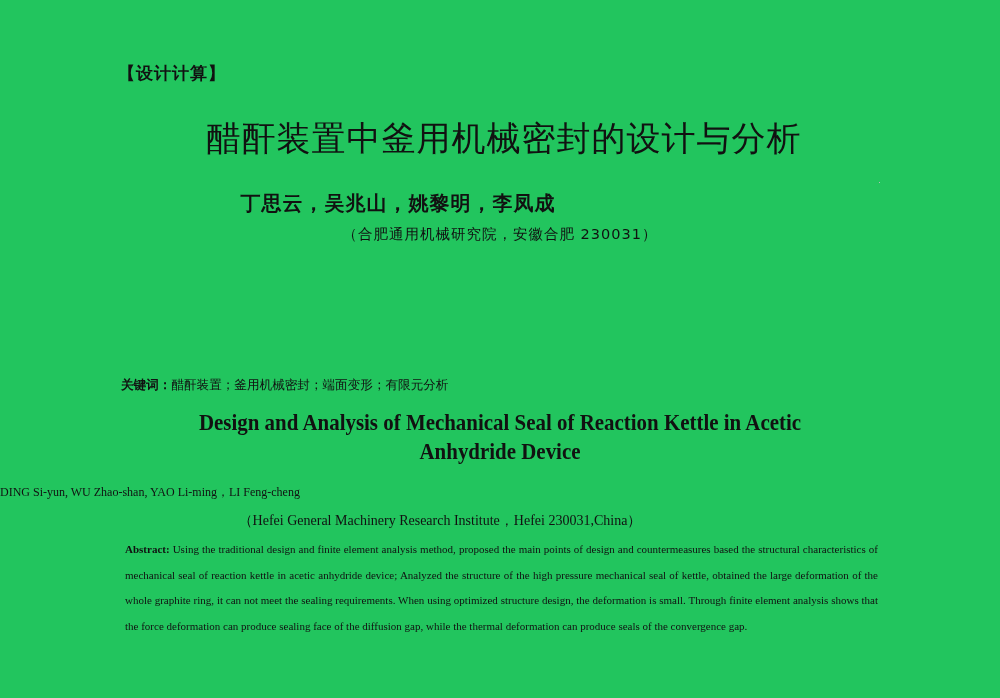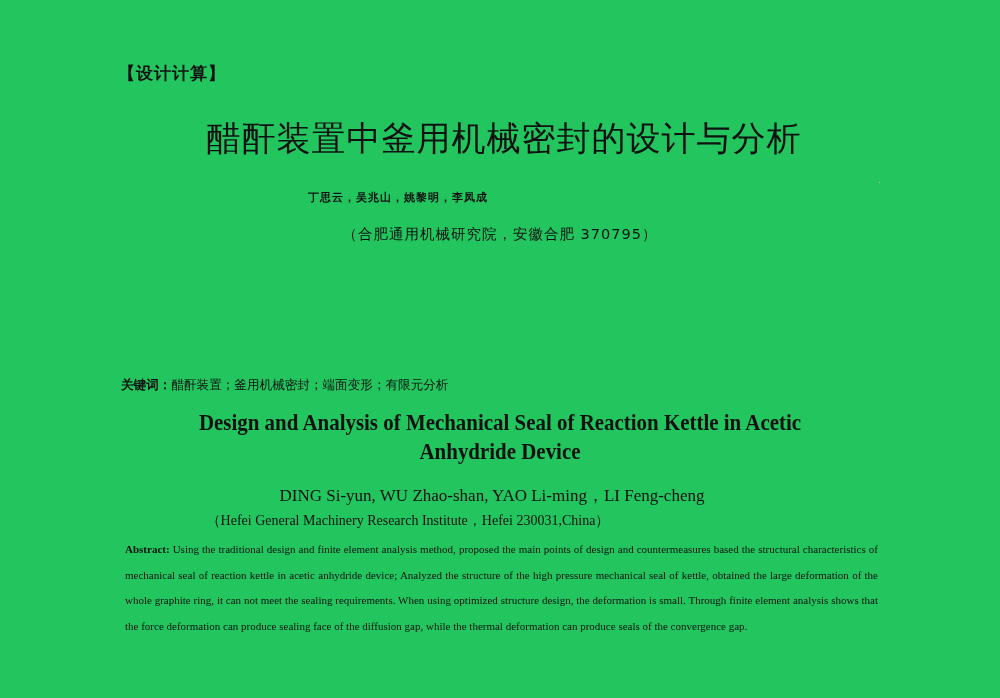--- a/index.html
+++ b/index.html
@@ -9,21 +9,21 @@
   .section-tag {
     position: absolute; left: 118px; top: 62px;
     font-family: "DejaVu Sans", sans-serif; font-weight: bold; font-size: 17px; letter-spacing: 1px;
   }
   .cn-title {
     position: absolute; left: 0; width: 1000px; top: 112px; text-align: center;
     font-family: "DejaVu Sans", sans-serif; font-size: 34px; letter-spacing: 1px; font-weight: normal;
   }
   .cn-authors {
     position: absolute; left: 0; width: 796px; top: 190px; text-align: center;
-    font-family: "DejaVu Sans", sans-serif; font-weight: bold; font-size: 11px; letter-spacing: 1px;
+    font-family: "DejaVu Sans", sans-serif; font-weight: bold; font-size: 20px; letter-spacing: 1px;
   }
   .cn-affil {
     position: absolute; left: 0; width: 1000px; top: 225px; text-align: center;
     font-family: "DejaVu Sans", sans-serif; font-size: 14.5px; letter-spacing: 1px;
   }
   .cn-abstract {
     position: absolute; left: 121px; width: 766px; top: 264px;
     font-family: "DejaVu Sans", sans-serif; font-size: 12.6px; line-height: 23.5px;
     text-align: justify;
   }
@@ -33,44 +33,44 @@
     font-family: "DejaVu Sans", sans-serif; font-size: 12.6px; line-height: 22px;
   }
   .cn-keywords .label { font-weight: bold; margin-top: 44px; }
 
   .en-title {
     position: absolute; left: 140px; width: 720px; top: 408px; text-align: center;
     font-family: "Liberation Serif", serif; font-weight: bold; font-size: 22.5px; line-height: 29px;
     transform: scaleX(0.93); transform-origin: center top;
   }
   .en-authors {
-    position: absolute; left: 0; width: 984px; top: 484px; text-align: center;
-    font-family: "Liberation Serif", serif; font-size: 17px;
+    position: absolute; left: 0; width: 984px; top: 484px; 
+    font-family: "Liberation Serif", serif; font-size: 12px;
   }
   .en-affil {
     position: absolute; left: 0; width: 816px; top: 512px; text-align: center;
-    font-family: "Liberation Serif", serif; font-size: 14px;
+    font-family: "Liberation Serif", serif; font-size: 14px; padding-left: 32px;
   }
   .en-abstract {
     position: absolute; left: 125px; width: 753px; top: 537px;
     font-family: "Liberation Serif", serif; font-size: 11px; line-height: 25.6px;
     text-align: justify;
   }
   .en-abstract .label { font-weight: bold; }
   .speck { position: absolute; left: 879px; top: 182px; width: 1px; height: 1px; background: #bbb; }
 </style>
 </head>
 <body>
 
 <div class="page">
   <div class="section-tag">【设计计算】</div>
 
   <h1 class="cn-title" style="margin:4px">醋酐装置中釜用机械密封的设计与分析</h1>
   <div class="cn-authors">丁思云，吴兆山，姚黎明，李凤成</div>
-  <div class="cn-affil">（合肥通用机械研究院，安徽合肥 370795）</div>
+  <div class="cn-affil">（合肥通用机械研究院，安徽合肥 230031）</div>
 
 
   <div class="cn-keywords">
     <span class="label">关键词：</span><span>醋酐装置；釜用机械密封；端面变形；有限元分析</span>
   </div>
 
   <h2 class="en-title" style="margin:0">Design and Analysis of Mechanical Seal of Reaction Kettle in Acetic Anhydride Device</h2>
   <div class="en-authors">DING Si-yun, WU Zhao-shan, YAO Li-ming，LI Feng-cheng</div>
   <div class="en-affil">（Hefei General Machinery Research Institute，Hefei 230031,China）</div>
 

